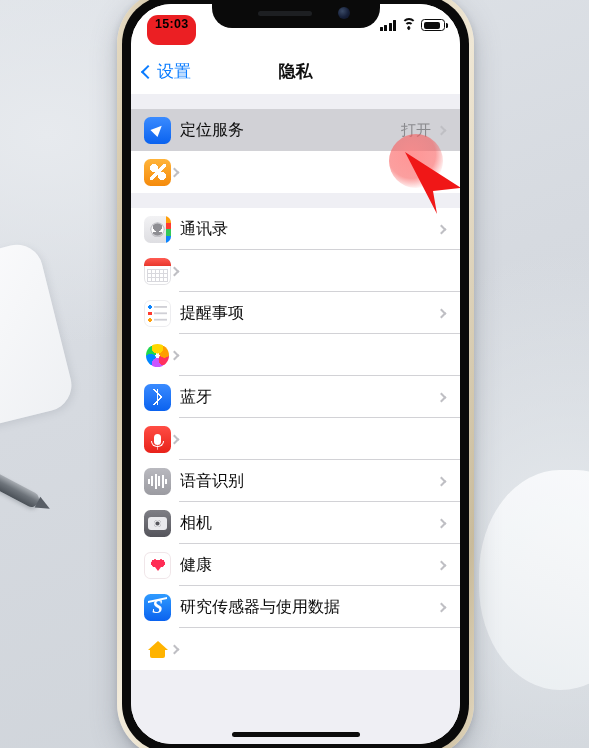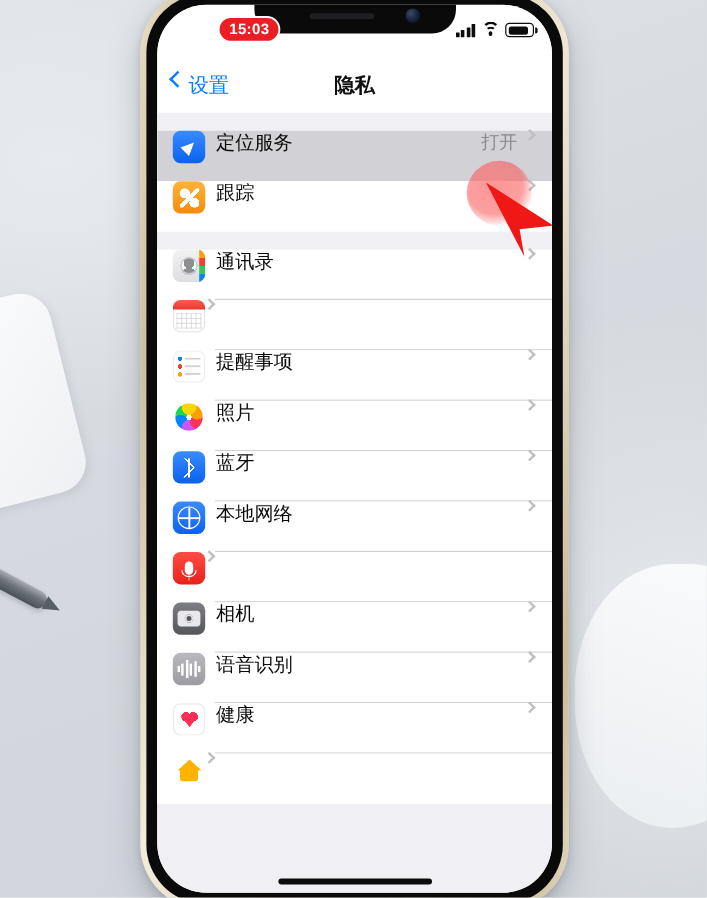--- a/index.html
+++ b/index.html
@@ -93,25 +93,24 @@
     position:absolute; left:46px; top:17px; width:54px; height:5px;
     background:#1d1f22; border-radius:3px;
   }
   #notch-cam{
     position:absolute; right:30px; top:13px; width:12px; height:12px;
     border-radius:50%;
     background:radial-gradient(circle at 36% 34%,#3a4a66 0%,#16203a 55%,#0b1020 100%);
   }
   #rec-time{
     position:absolute; left:16px; top:11px;
-    background:#eb1f23; color:#ffffff;
+    background:#eb1f23; color:#000000;
     font-size:12.5px; font-weight:700; letter-spacing:.3px;
-    padding:2px 8px 3px; border-radius:11px;
+    padding:2px 8px 14px; border-radius:11px;
     box-shadow:0 0 0 1.6px #fff;
-    margin-left:36px;
   }
   #status-right{
     position:absolute; right:15px; top:13px;
     display:flex; align-items:flex-end; gap:5px; height:14px;
   }
   .bars{display:flex;align-items:flex-end;gap:1.5px;height:11px;}
   .bars i{display:block;width:3px;background:#0c0c0c;border-radius:.5px;}
   .bars i:nth-child(1){height:4px;}
   .bars i:nth-child(2){height:6px;}
   .bars i:nth-child(3){height:8.5px;}
@@ -129,21 +128,21 @@
   .batt{position:relative;width:24px;height:12px;border:1.5px solid #0c0c0c;border-radius:3.5px;}
   .batt:after{content:"";position:absolute;right:-3.5px;top:3px;width:2px;height:5px;background:#0c0c0c;border-radius:0 1.5px 1.5px 0;}
   .batt i{position:absolute;left:1.5px;top:1.5px;bottom:1.5px;width:16px;background:#0c0c0c;border-radius:2px;display:block;}
 
   
   #navbar{
     position:relative; height:46px; background:#ffffff;
     display:flex; align-items:center;
   }
   #back-btn{
-    display:flex; align-items:flex-start; gap:4px;
+    display:flex; align-items:center; gap:4px;
     margin-left:12px; color:#0a7cff; cursor:pointer;
   }
   #back-chevron{
     width:10px;height:10px;border-left:2.6px solid #0a7cff;border-bottom:2.6px solid #0a7cff;
     transform:rotate(45deg); margin-top:1px;
   }
   #back-label{font-size:17px;color:#0a7cff;}
   #nav-title{
     position:absolute; left:50%; transform:translateX(-50%);
     font-size:17px; font-weight:700; color:#111;
@@ -151,21 +150,21 @@
 
   
   #list-area{
     position:absolute; left:0; right:0; top:90px; bottom:0;
     background:#efeff4;
     overflow:hidden;
   }
   .gap{height:15px;background:#efeff4;}
   .group{background:#ffffff;}
   .row{
-    position:relative; display:flex; align-items:flex-start;
+    position:relative; display:flex; align-items:center;
     height:42px; padding-left:13px; background:#ffffff;
     cursor:pointer;
   }
   .row.selected{background:#d1d1d6;}
   .row .sep{
     position:absolute; left:48px; right:0; bottom:0; height:1px;
     background:#d2d2d6;
   }
   .row:last-child .sep{display:none;}
   .icon{
@@ -402,21 +401,20 @@
           <div class="row selected">
             <div class="icon ic-location"></div>
             <div class="label">定位服务</div>
             <div class="value">打开</div>
             <div class="chev"></div>
             <div class="sep"></div>
           </div>
 
           <div class="row">
             <div class="icon ic-track"></div>
-            <div class="label">跟踪</div>
             <div class="chev"></div>
 
           </div>
 
         </div>
 
         <div class="gap"></div>
 
         <div class="group">
 
@@ -435,66 +433,65 @@
 
           <div class="row">
             <div class="icon ic-remind"></div>
             <div class="label">提醒事项</div>
             <div class="chev"></div>
             <div class="sep"></div>
           </div>
 
           <div class="row">
             <div class="icon ic-photos"></div>
-            <div class="label">照片</div>
             <div class="chev"></div>
             <div class="sep"></div>
           </div>
 
           <div class="row">
             <div class="icon ic-bt"></div>
             <div class="label">蓝牙</div>
             <div class="chev"></div>
             <div class="sep"></div>
           </div>
 
-          <div class="row">
-            <div class="icon ic-net"></div>
-            <div class="label">本地网络</div>
-            <div class="chev"></div>
-            <div class="sep"></div>
-          </div>
 
           <div class="row">
             <div class="icon ic-mic"></div>
+            <div class="chev"></div>
+            <div class="sep"></div>
+          </div>
+
+          <div class="row">
+            <div class="icon ic-speech"></div>
+            <div class="label">语音识别</div>
             <div class="chev"></div>
             <div class="sep"></div>
           </div>
 
           <div class="row">
             <div class="icon ic-cam"></div>
             <div class="label">相机</div>
             <div class="chev"></div>
             <div class="sep"></div>
           </div>
 
           <div class="row">
-            <div class="icon ic-speech"></div>
-            <div class="label">语音识别</div>
-            <div class="chev"></div>
-            <div class="sep"></div>
-          </div>
-
-          <div class="row">
             <div class="icon ic-health"></div>
             <div class="label">健康</div>
             <div class="chev"></div>
             <div class="sep"></div>
           </div>
 
+          <div class="row">
+            <div class="icon ic-research"></div>
+            <div class="label">研究传感器与使用数据</div>
+            <div class="chev"></div>
+            <div class="sep"></div>
+          </div>
 
           <div class="row">
             <div class="icon ic-home"></div>
             <div class="chev"></div>
 
           </div>
 
         </div>
       </div>
 

